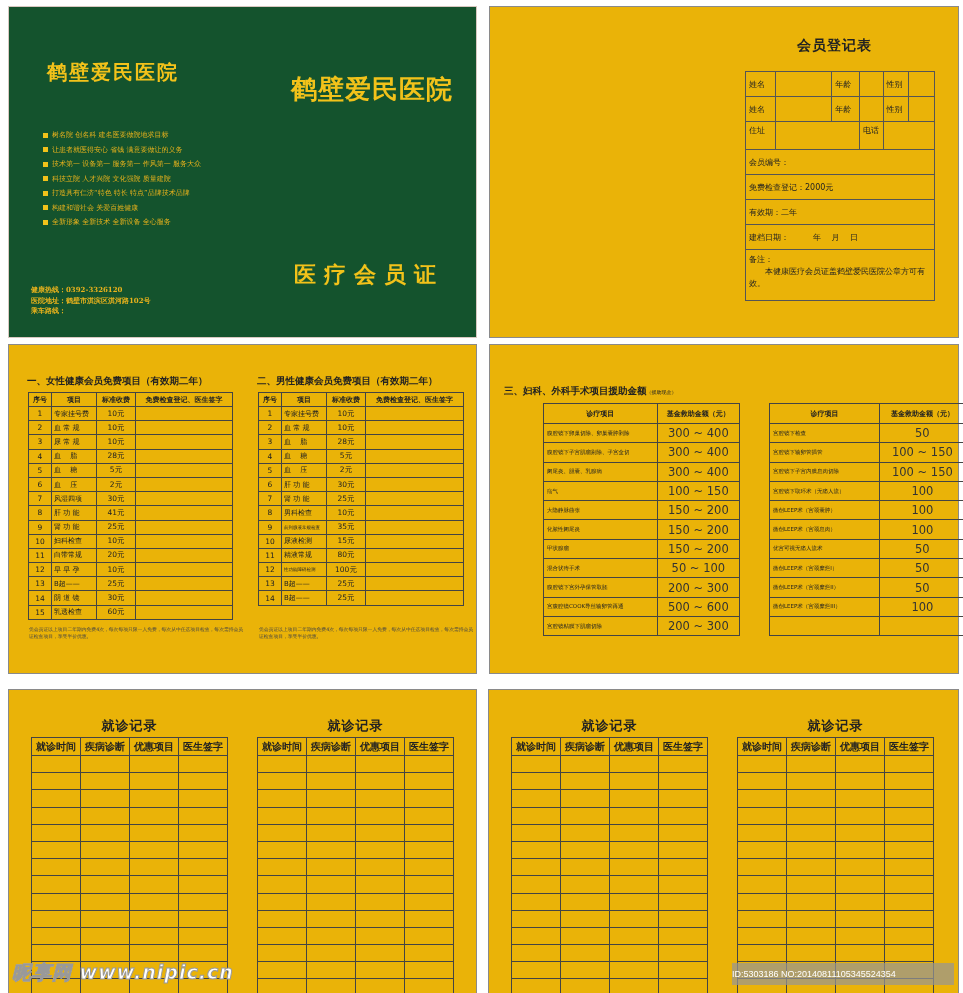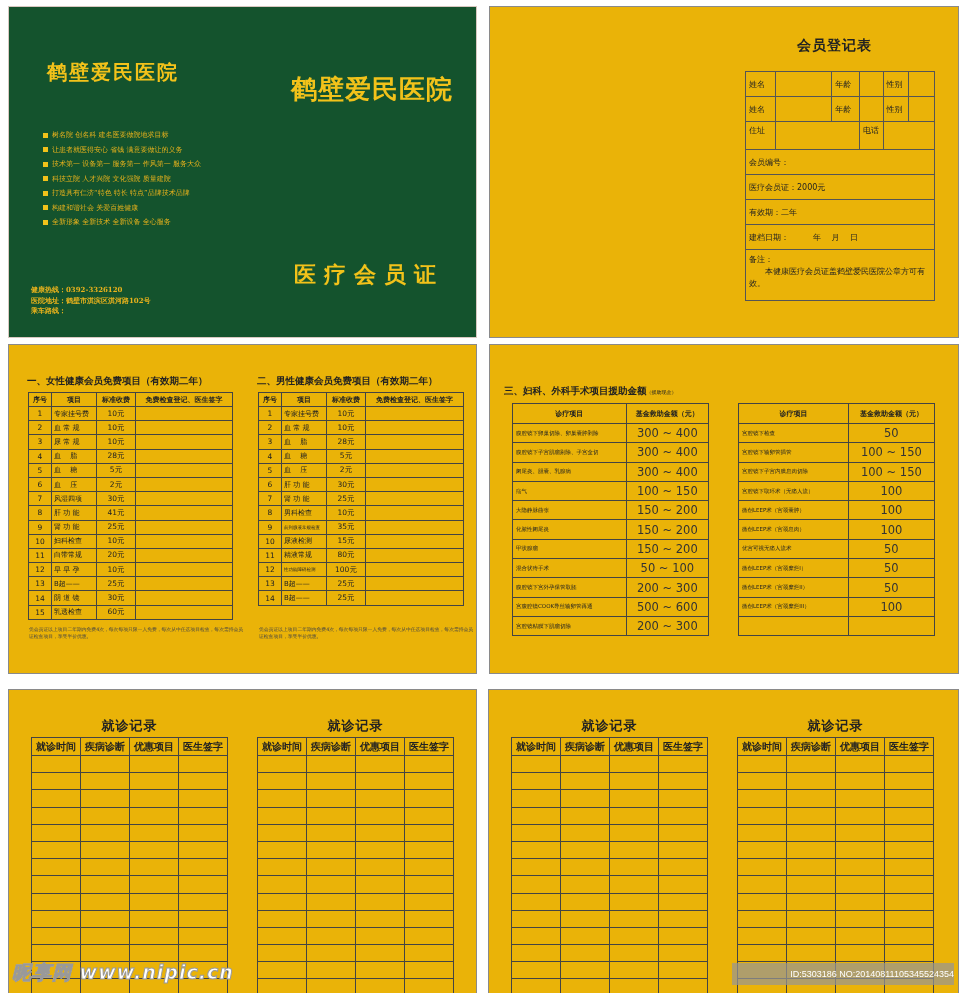--- a/index.html
+++ b/index.html
@@ -20,32 +20,32 @@
   .reg td{border:1.5px solid #555;height:24px;padding:0 3px;vertical-align:middle;}
   .reg td.tall{height:24px;vertical-align:top;padding-top:3px;}
   .sec-title{position:absolute;font-size:9.5px;font-weight:bold;white-space:nowrap;}
   .sec-title small{font-size:5px;font-weight:normal;}
   .ft{position:absolute;font-size:7.5px;}
   .ft td{border:1.5px solid #444;height:13.2px;padding:0 2px;text-align:center;white-space:nowrap;}
   .ft th{border:1.5px solid #444;height:13px;font-size:7px;font-weight:bold;padding:0 2px;white-space:nowrap;}
   .ft td.item{text-align:left;font-size:7px;}
   .ft td.item.tiny{font-size:4.5px;}
   .note{position:absolute;font-size:4.8px;line-height:7px;color:#444;width:215px;}
-  .st{position:absolute;font-size:8px;}
+  .st{position:absolute;font-size:8px;margin-left:31px;}
   .st th{border:1.5px solid #444;height:17px;font-size:7px;font-weight:bold;}
   .st td{border:1.5px solid #444;height:18.3px;padding:0 3px;}
   .st td.name{font-size:5.5px;text-align:left;white-space:nowrap;}
   .st td.amt{font-size:11.5px;text-align:center;color:#333;}
   .rec{position:absolute;}
   .rec .rt{text-align:center;font-size:13px;font-weight:bold;margin-bottom:2px;letter-spacing:1px;}
   .rec table{width:197px;}
   .rec th{border:1.5px solid #444;height:15px;font-size:10px;font-weight:bold;width:25%;}
   .rec td{border:1.5px solid #444;height:14.2px;}
   .wm{position:absolute;left:12px;top:960px;font-size:19px;font-style:italic;font-weight:bold;color:#fff;-webkit-text-stroke:1px #999;letter-spacing:1px;}
-  .wm2{position:absolute;left:732px;top:963px;width:222px;height:22px;background:rgba(150,150,150,.7);color:#fff;font-size:9px;line-height:22px;text-align:right;font-family:"Liberation Sans",sans-serif;}
+  .wm2{position:absolute;left:732px;top:963px;width:222px;height:22px;background:rgba(150,150,150,.7);color:#fff;font-size:9px;line-height:22px;text-align:left;font-family:"Liberation Sans",sans-serif;}
 </style>
 </head>
 <body>
 
 <div class="panel cover" style="left:8px;top:6px;width:469px;height:332px;">
   <div class="t1 serif">鹤壁爱民医院</div>
   <div class="t2 serif">鹤壁爱民医院</div>
   <ul>
     <li>
         <span class="sq"></span>
@@ -107,21 +107,21 @@
     <tr>
       <td class="tall">住址</td>
       <td colspan="2"></td>
       <td class="tall">电话</td>
       <td colspan="2"></td>
     </tr>
     <tr>
           <td colspan="6">会员编号：</td>
         </tr>
     <tr>
-          <td colspan="6">医疗会员证：2000元</td>
+          <td colspan="6">免费检查登记：2000元</td>
         </tr>
     <tr>
           <td colspan="6">有效期：二年</td>
         </tr>
     <tr>
           <td colspan="6">建档日期：　　　年　 月　 日</td>
         </tr>
     <tr>
           <td colspan="6" style="height:46px;vertical-align:top;padding-top:4px;line-height:12px;">
       <div>备注：</div>

